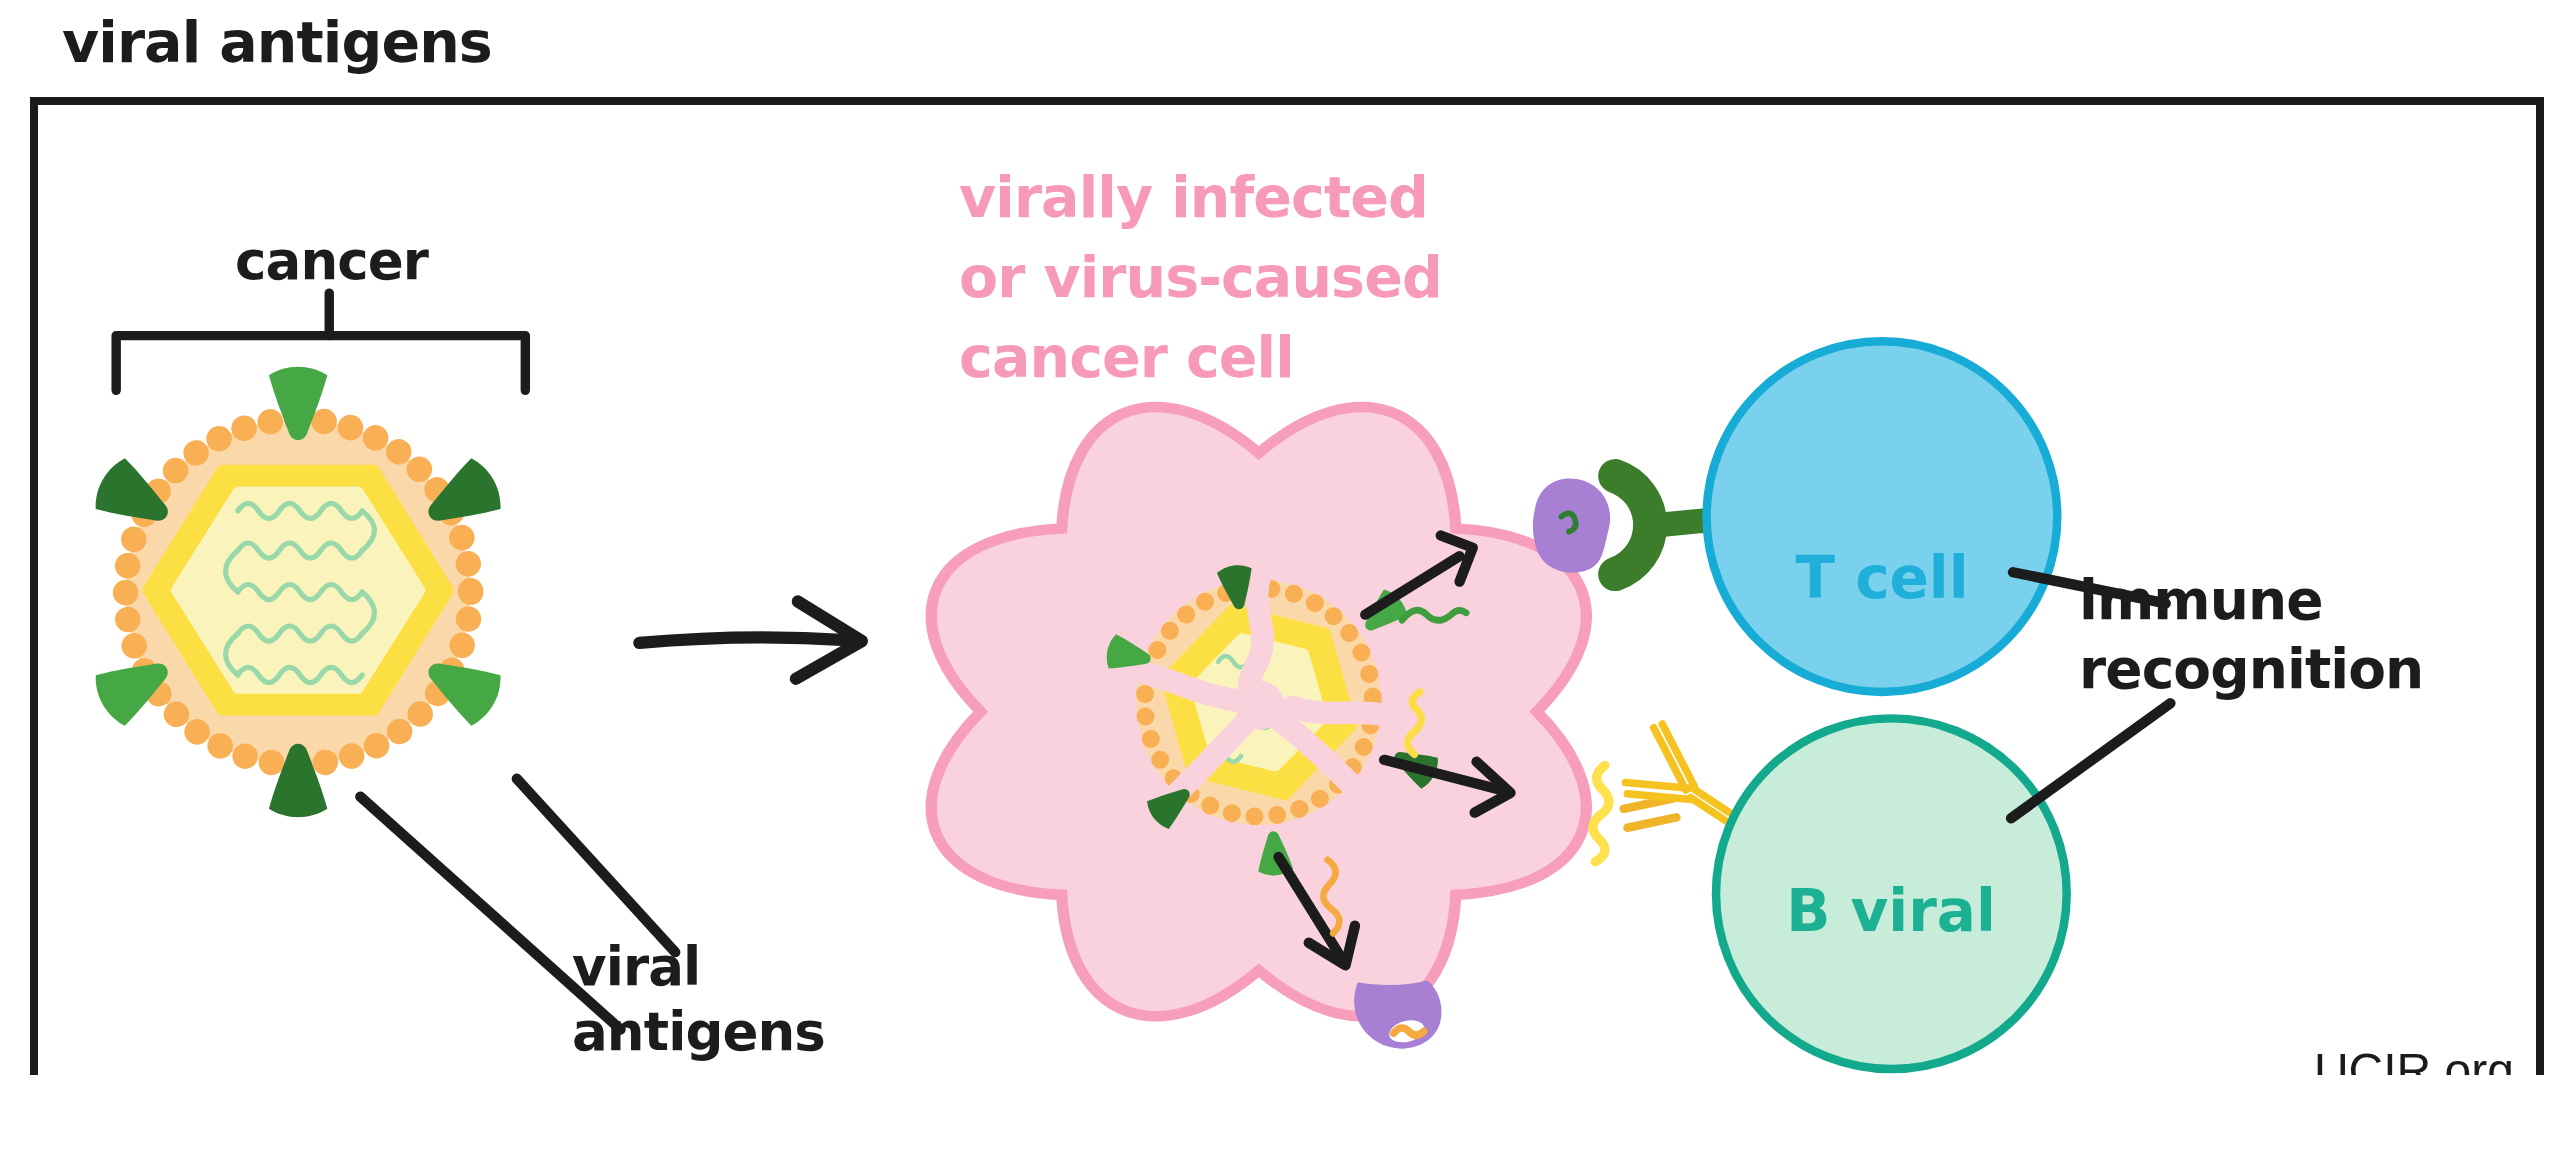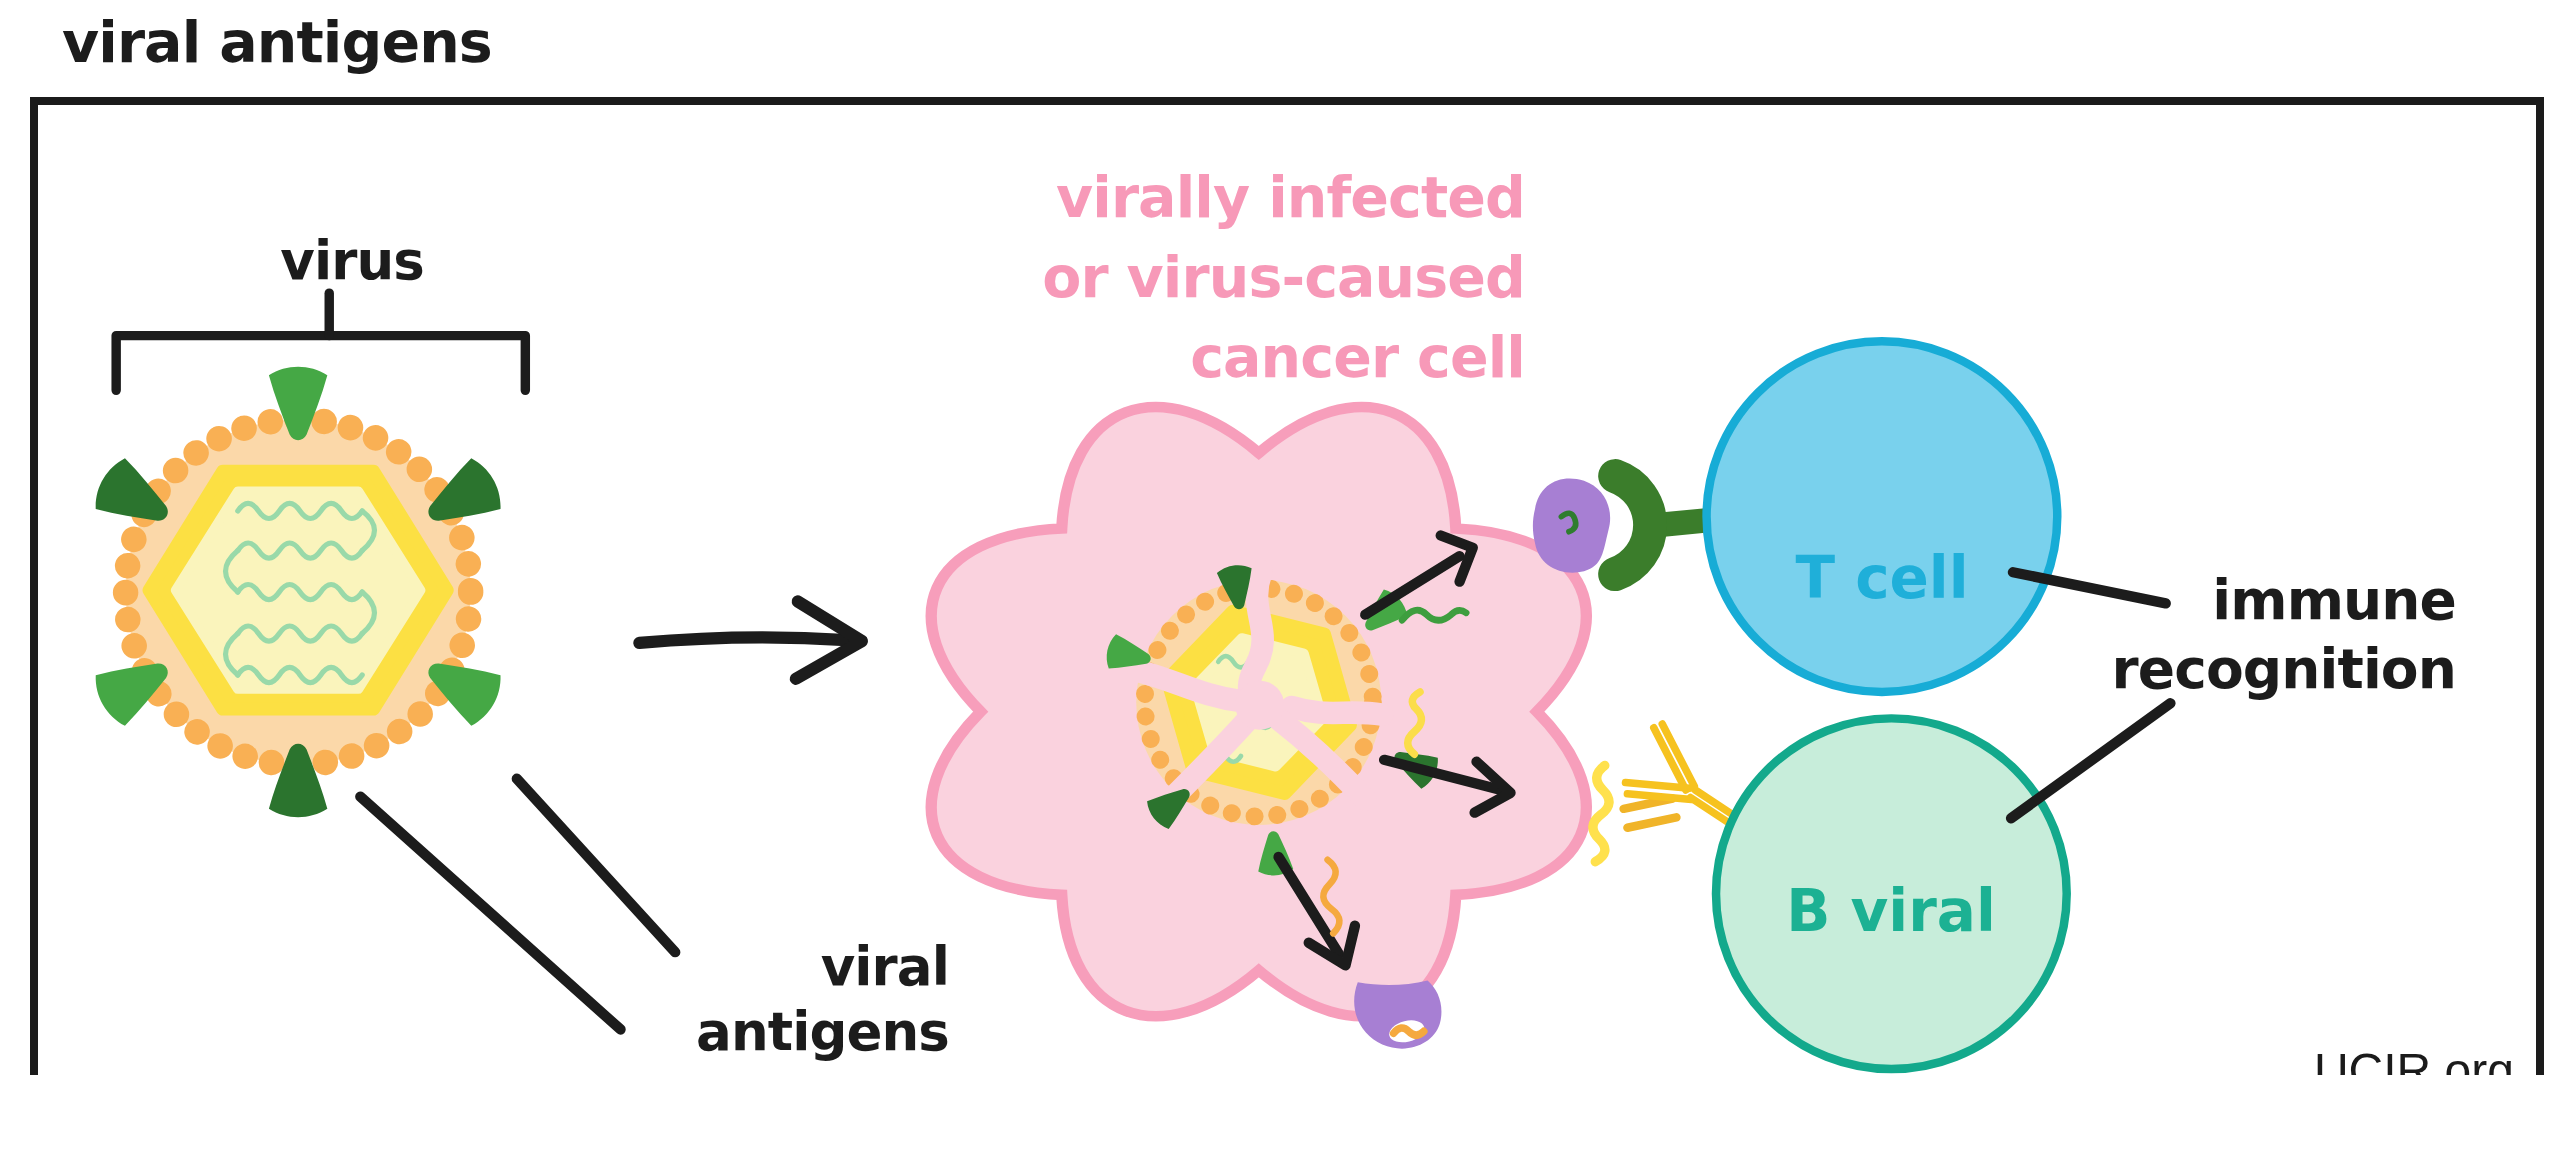--- a/index.html
+++ b/index.html
@@ -1,21 +1,21 @@
 <!DOCTYPE html>
 <html style="font-size:15px"><head>
 <meta charset="utf-8">
 <style>
   html,body{margin:0;padding:0;background:#ffffff;}
   #stage{position:relative;width:2576px;height:1075px;background:#ffffff;overflow:hidden;
          font-family:"DejaVu Sans",sans-serif;}
   .frame{position:absolute;left:30px;top:97px;width:2514px;height:1046px;
          border:8.5px solid #1b1b1b;box-sizing:border-box;background:#ffffff;}
   svg.art{position:absolute;left:0;top:0;width:2576px;height:1169px;}
-  .lbl{position:absolute;white-space:pre-line;text-align:right;color:#1c1c1c;
+  .lbl{position:absolute;white-space:pre-line;text-align:left;color:#1c1c1c;
        font-weight:600;letter-spacing:-0.9px;}
   .title{left:62px;top:9.4px;font-size:57px;text-align:left;}
   .virus-lbl{left:235px;top:230px;width:189px;font-size:53px;}
   .pink-lbl{left:959px;top:158px;width:566px;font-size:57px;line-height:1.40;color:#F799B8;}
   .va-lbl{left:572px;top:935px;width:377px;font-size:53px;line-height:1.22;}
   .ir-lbl{left:2079px;top:566px;width:377px;font-size:55px;line-height:1.25;}
   .tcell-lbl{left:1882px;top:536px;transform:translate(-50%,-50%);font-size:58px;
              color:#1FAFD9;font-weight:600;position:absolute;letter-spacing:0px;margin-top:42px;}
   .bcell-lbl{left:1891px;top:911px;transform:translate(-50%,-50%);font-size:58px;
              color:#1CB193;font-weight:600;position:absolute;letter-spacing:0px;}
@@ -181,21 +181,21 @@
     </g>
 
     <circle class="tcell" cx="1996" cy="548" r="186" fill="#79D1ED"></circle>
     <circle class="bcell" cx="2006" cy="948" r="186" fill="#C7EDDA"></circle>
 
     <line class="ink w11" x1="2135" y1="607" x2="2297" y2="640"></line>
     <line class="ink w11" x1="2133" y1="868" x2="2302" y2="746"></line>
   </svg>
 
   <div class="lbl title">viral antigens</div>
-  <div class="lbl virus-lbl">virus</div>
+  <div class="lbl virus-lbl">cancer</div>
   <div class="lbl pink-lbl">virally infected
 or virus-caused
 cancer cell</div>
   <div class="lbl va-lbl">viral
 antigens</div>
   <div class="lbl ir-lbl">immune
 recognition</div>
   <div class="tcell-lbl">T cell</div>
   <div class="bcell-lbl">B viral</div>
   <div class="credit">UCIR.org</div>

